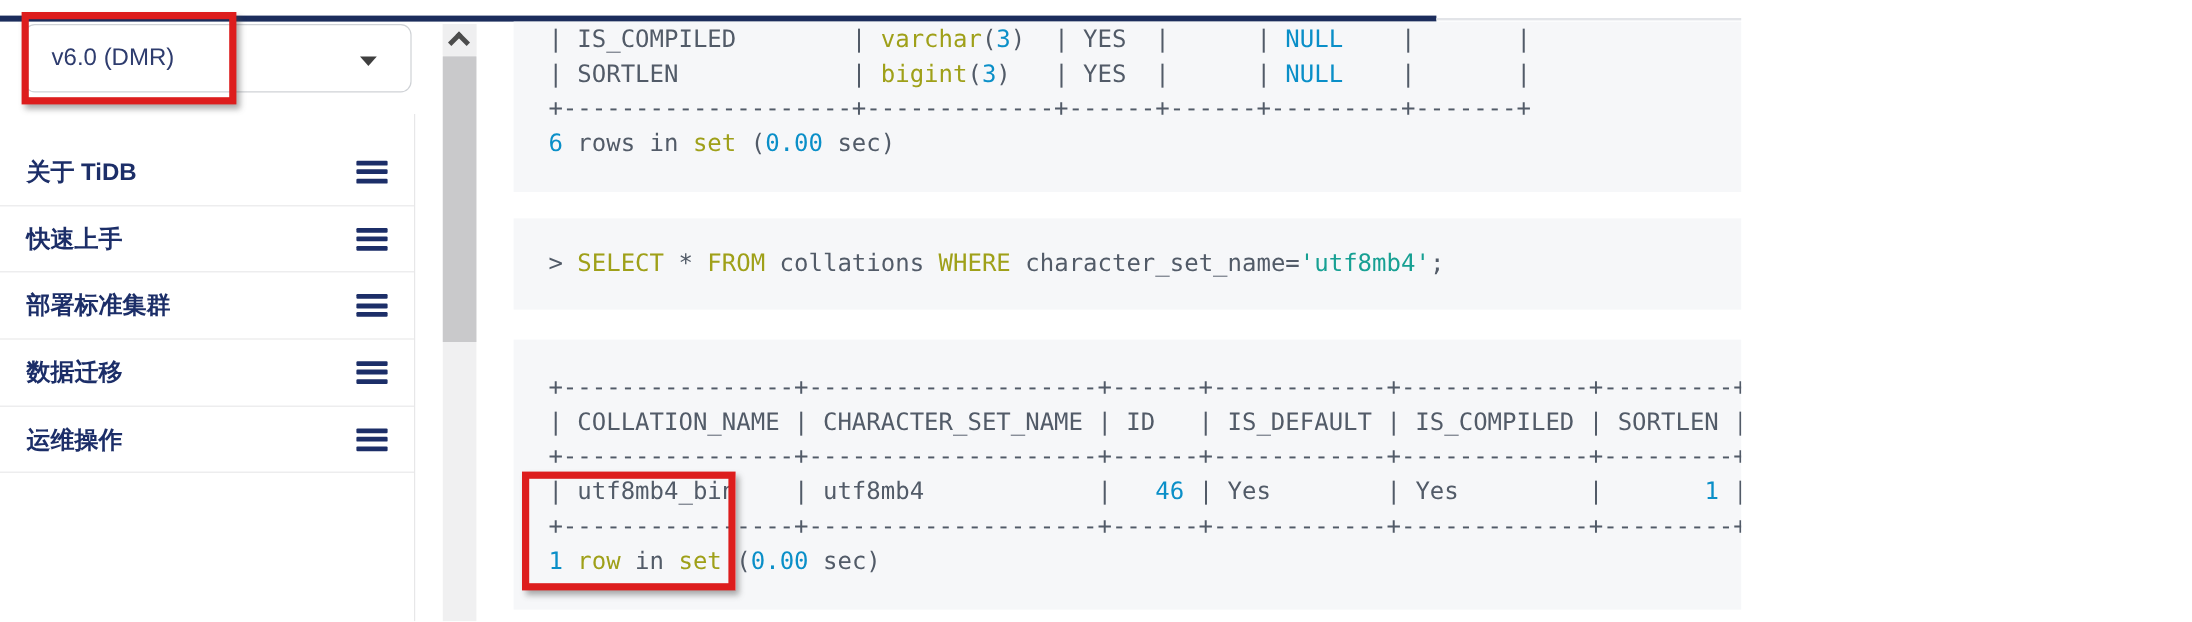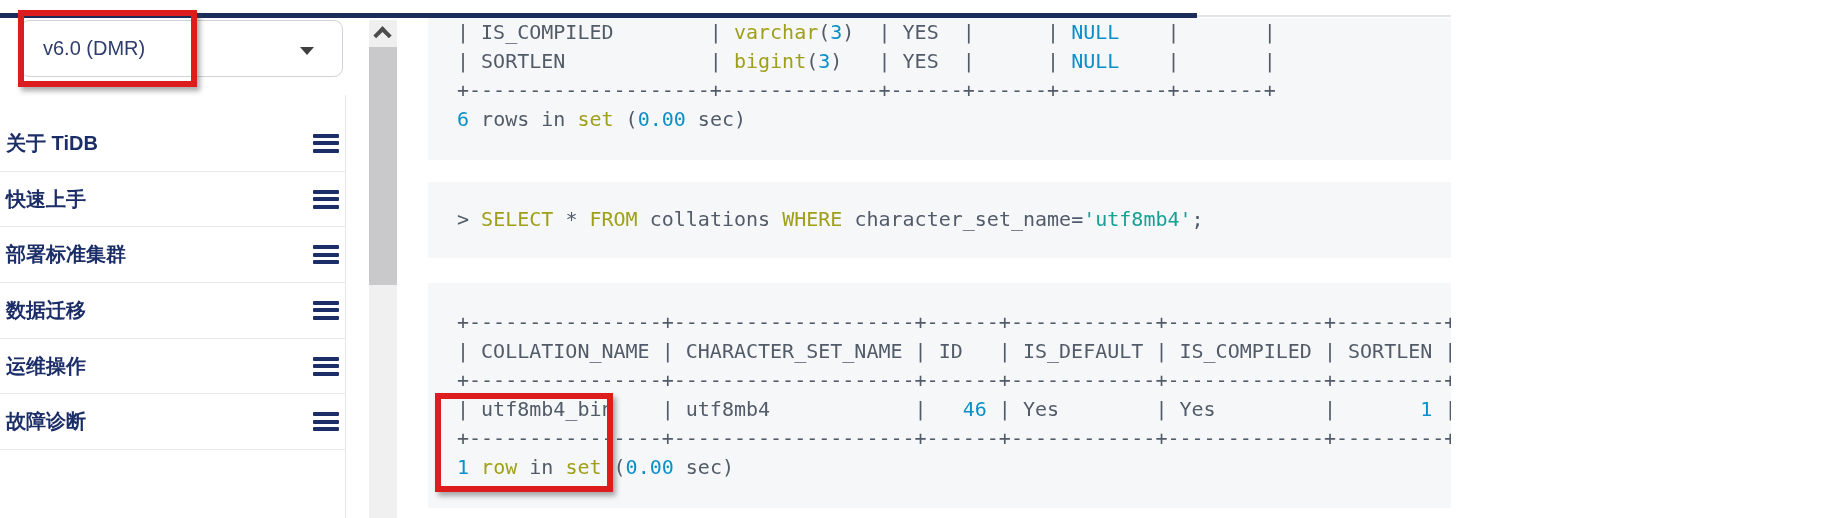--- a/index.html
+++ b/index.html
@@ -13,21 +13,21 @@
   
   .version-box { position:absolute; left:20px; top:20px; width:323px; height:57px;
     background:#fff; border:1px solid #cfd2d6; border-radius:9px; display:flex; align-items:center; }
   .version-box .vlabel { margin-left:22px; font-size:20px; color:#2e3c6e; }
   .caret-down { position:absolute; right:28px; top:26px; width:0; height:0;
     border-left:7px solid transparent; border-right:7px solid transparent; border-top:8px solid #3f3f3f; }
 
   
   .sidebar { position:absolute; left:0; top:116px; width:345px; }
   .side-item { height:55.7px; display:flex; align-items:center; justify-content:space-between;
-    padding:0 6px; border-bottom:1px solid #e9e9ea; cursor:pointer; }
+    padding:0 22px; border-bottom:1px solid #e9e9ea; cursor:pointer; }
   .side-item .slabel { font-size:20px; font-weight:bold; color:#1c2e68; }
   .burger { width:26px; height:19px; display:flex; flex-direction:column; justify-content:space-between; }
   .burger span { display:block; height:4px; background:#1c2e68; border-radius:1px; }
   .side-vline { position:absolute; left:345px; top:95px; width:1px; height:423px; background:#e7e7e8; }
 
   
   .scrollbar { position:absolute; left:369px; top:20px; width:28px; height:498px; background:#f0f0f1; }
   .scroll-up { position:absolute; left:0; top:0; width:28px; height:26px; background:#efeff0; }
   .scroll-up:after { content:""; position:absolute; left:7px; top:9px; width:9px; height:9px;
     border-left:4px solid #4c4c4c; border-top:4px solid #4c4c4c; transform:rotate(45deg); }
@@ -107,28 +107,20 @@
         </span>
     </div>
     <div class="side-item">
       <span class="slabel">运维操作</span>
       <span class="burger">
           <span></span>
           <span></span>
           <span></span>
         </span>
     </div>
-    <div class="side-item">
-      <span class="slabel">故障诊断</span>
-      <span class="burger">
-          <span></span>
-          <span></span>
-          <span></span>
-        </span>
-    </div>
   </div>
   <div class="side-vline"></div>
 
   <div class="scrollbar">
     <div class="scroll-up"></div>
     <div class="scroll-thumb"></div>
   </div>
 
   <pre class="codeblock" id="block1"><div><span>| IS_COMPILED        | </span><span class="tok-k">varchar</span><span>(</span><span class="tok-n">3</span><span>)  | YES  |      | </span><span class="tok-n">NULL</span><span>    |       |</span></div><div><span>| SORTLEN            | </span><span class="tok-k">bigint</span><span>(</span><span class="tok-n">3</span><span>)   | YES  |      | </span><span class="tok-n">NULL</span><span>    |       |</span></div><div><span>+--------------------+-------------+------+------+---------+-------+</span></div><div><span class="tok-n">6</span><span> rows in </span><span class="tok-k">set</span><span> (</span><span class="tok-n">0.00</span><span> sec)</span></div></pre>
 

